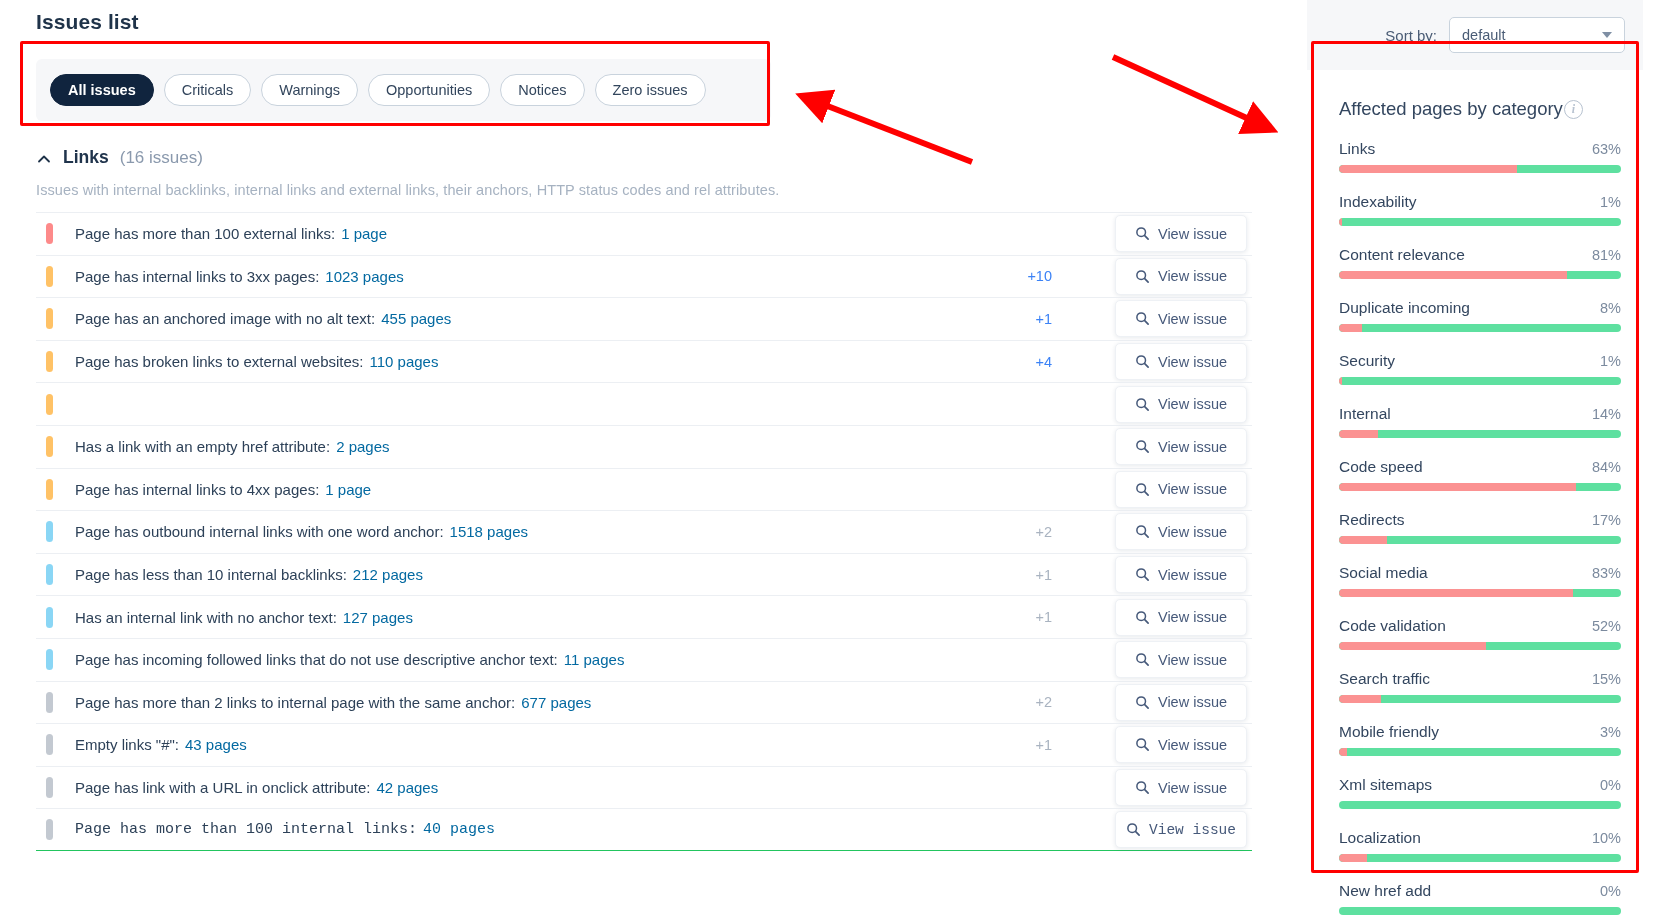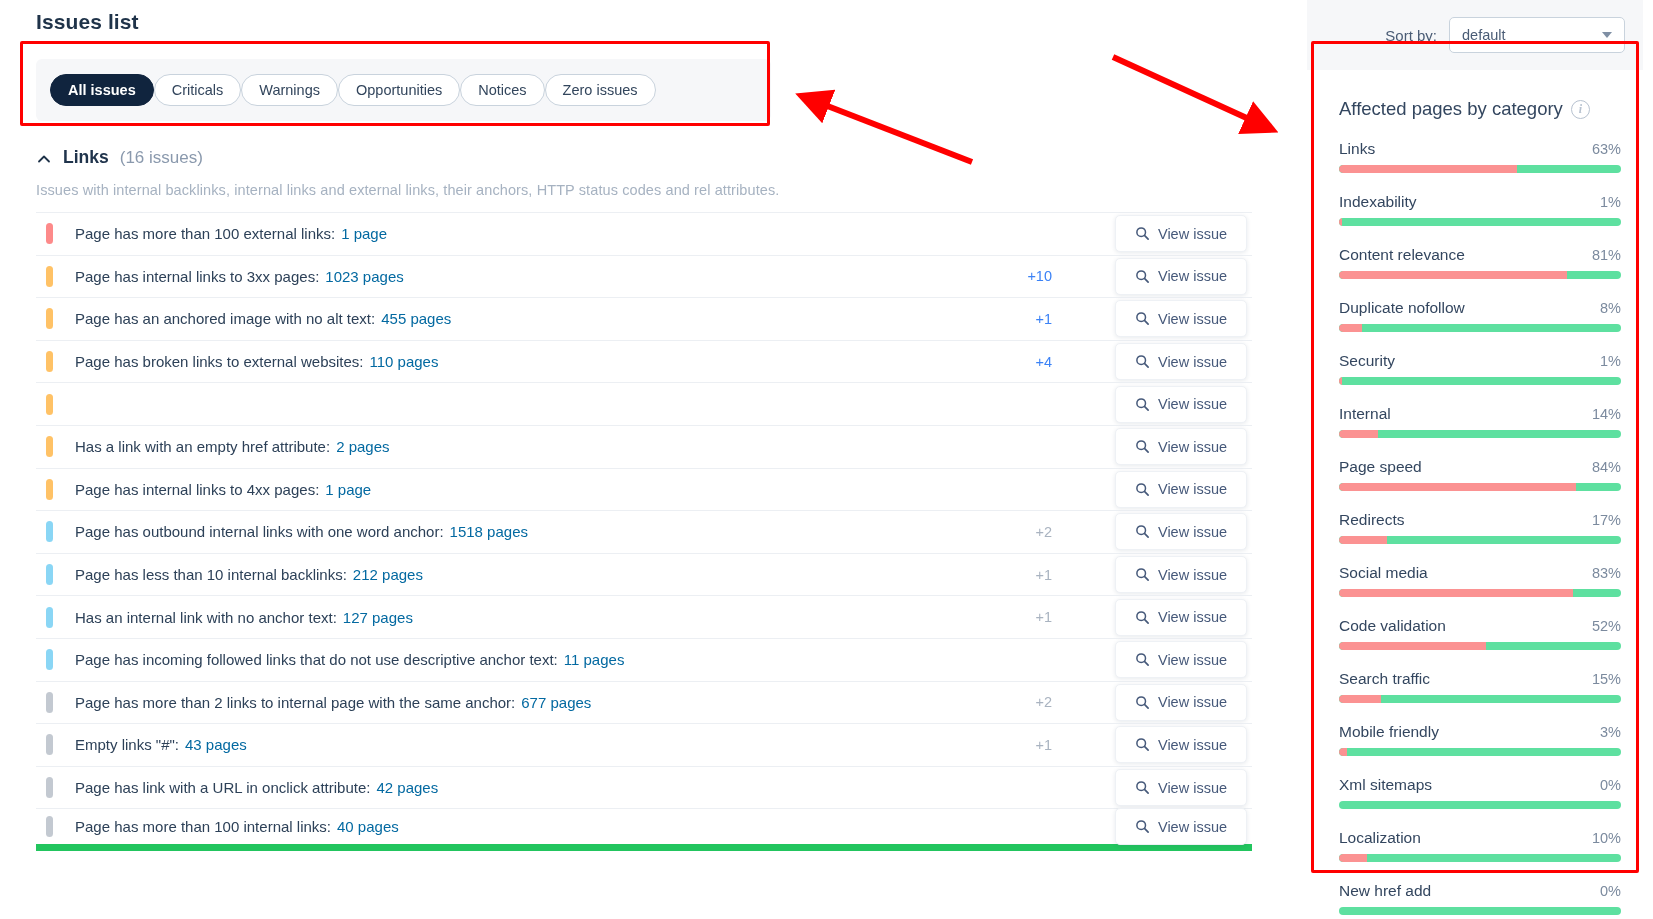--- a/index.html
+++ b/index.html
@@ -27,21 +27,21 @@
   .filter-outline {
     position: absolute; left: 20px; top: 41px;
     width: 750px; height: 85px;
     border: 3px solid #ff0000; border-radius: 2px;
     pointer-events: none;
   }
   .filter-bar {
     margin-top: 25px;
     width: 735px; height: 62px;
     background: #f6f7f9; border-radius: 6px;
-    display: flex; align-items: center; 
+    display: flex; align-items: center; gap: 10px;
     padding: 0 14px;
   }
   .chip {
     height: 32px; padding: 0 17px;
     display: inline-flex; align-items: center; justify-content: center;
     border-radius: 18px; border: 1px solid #c9d3dd;
     background: #ffffff; color: #32455c;
     font-size: 14.5px; white-space: nowrap; cursor: pointer;
   }
   .chip.active {
@@ -63,21 +63,21 @@
   }
 
   
   .issue-list { margin-top: 14px; width: 1216px; }
   .issue-row {
     position: relative;
     height: 42.6px;
     border-top: 1px solid #eceff3;
     display: flex; align-items: center;
   }
-  .issue-row:last-child { border-bottom: 7px solid #22c55e; }
+  .issue-row:last-child { border-bottom: 1px solid #22c55e; font-family: Liberation Mono, monospace; }
   .sev {
     width: 7px; height: 21px; border-radius: 4px; flex: 0 0 auto;
     margin-left: 10px; margin-right: 22px;
   }
   .sev.critical { background: #fd8a8a; }
   .sev.warning  { background: #ffc266; }
   .sev.notice   { background: #8ad6f5; }
   .sev.zero     { background: #c3c9d1; }
   .issue-text { font-size: 15px; color: #2d4158; white-space: nowrap; }
   .issue-count { color: #0369a1; margin-left: 6px; }
@@ -116,21 +116,21 @@
   .chev-down { width: 0; height: 0; border-left: 5px solid transparent;
     border-right: 5px solid transparent; border-top: 6px solid #7f8fa4; }
 
   .panel-outline {
     position: absolute; left: 4px; top: 41px;
     width: 328px; height: 832px;
     border: 3px solid #ff0000; border-radius: 2px;
     pointer-events: none;
   }
   .cat-panel { padding: 28px 22px 0 32px; }
-  .cat-title-row { display: flex; align-items: center; gap: 8px; }
+  .cat-title-row { display: flex; align-items: center; gap: 1px; }
   .cat-title { font-size: 18.5px; color: #33465f; }
   .info-icon {
     width: 19px; height: 19px; border-radius: 50%;
     border: 1.6px solid #b7c2d0; color: #b7c2d0;
     font-size: 12px; font-style: italic; font-weight: 700;
     display: inline-flex; align-items: center; justify-content: center;
     font-family: "Liberation Serif", serif; cursor: pointer;
   }
   .cat-item { margin-top: 20px; }
   .cat-head { display: flex; justify-content: space-between; align-items: baseline; }
@@ -416,21 +416,21 @@
             <div class="cat-head">
               <span class="cat-name">Content relevance</span>
               <span class="cat-pct">81%</span>
             </div>
             <div class="bar">
               <div class="bar-red" style="width: 81%;"></div>
             </div>
           </div>
           <div class="cat-item">
             <div class="cat-head">
-              <span class="cat-name">Duplicate nofollow</span>
+              <span class="cat-name">Duplicate incoming</span>
               <span class="cat-pct">8%</span>
             </div>
             <div class="bar">
               <div class="bar-red" style="width: 8%;"></div>
             </div>
           </div>
           <div class="cat-item">
             <div class="cat-head">
               <span class="cat-name">Security</span>
               <span class="cat-pct">1%</span>
@@ -443,21 +443,21 @@
             <div class="cat-head">
               <span class="cat-name">Internal</span>
               <span class="cat-pct">14%</span>
             </div>
             <div class="bar">
               <div class="bar-red" style="width: 14%;"></div>
             </div>
           </div>
           <div class="cat-item">
             <div class="cat-head">
-              <span class="cat-name">Page speed</span>
+              <span class="cat-name">Code speed</span>
               <span class="cat-pct">84%</span>
             </div>
             <div class="bar">
               <div class="bar-red" style="width: 84%;"></div>
             </div>
           </div>
           <div class="cat-item">
             <div class="cat-head">
               <span class="cat-name">Redirects</span>
               <span class="cat-pct">17%</span>

